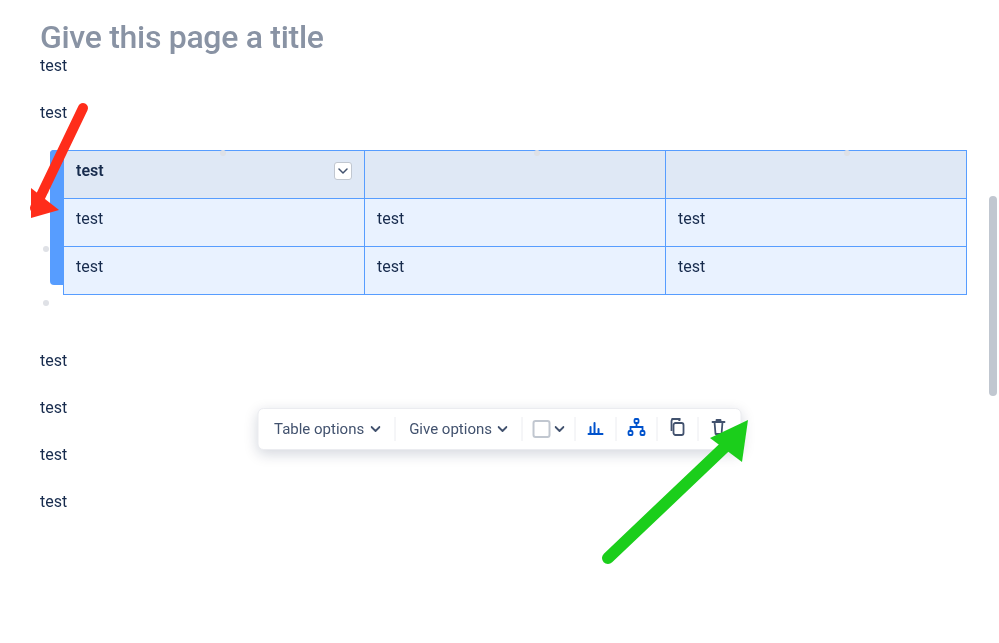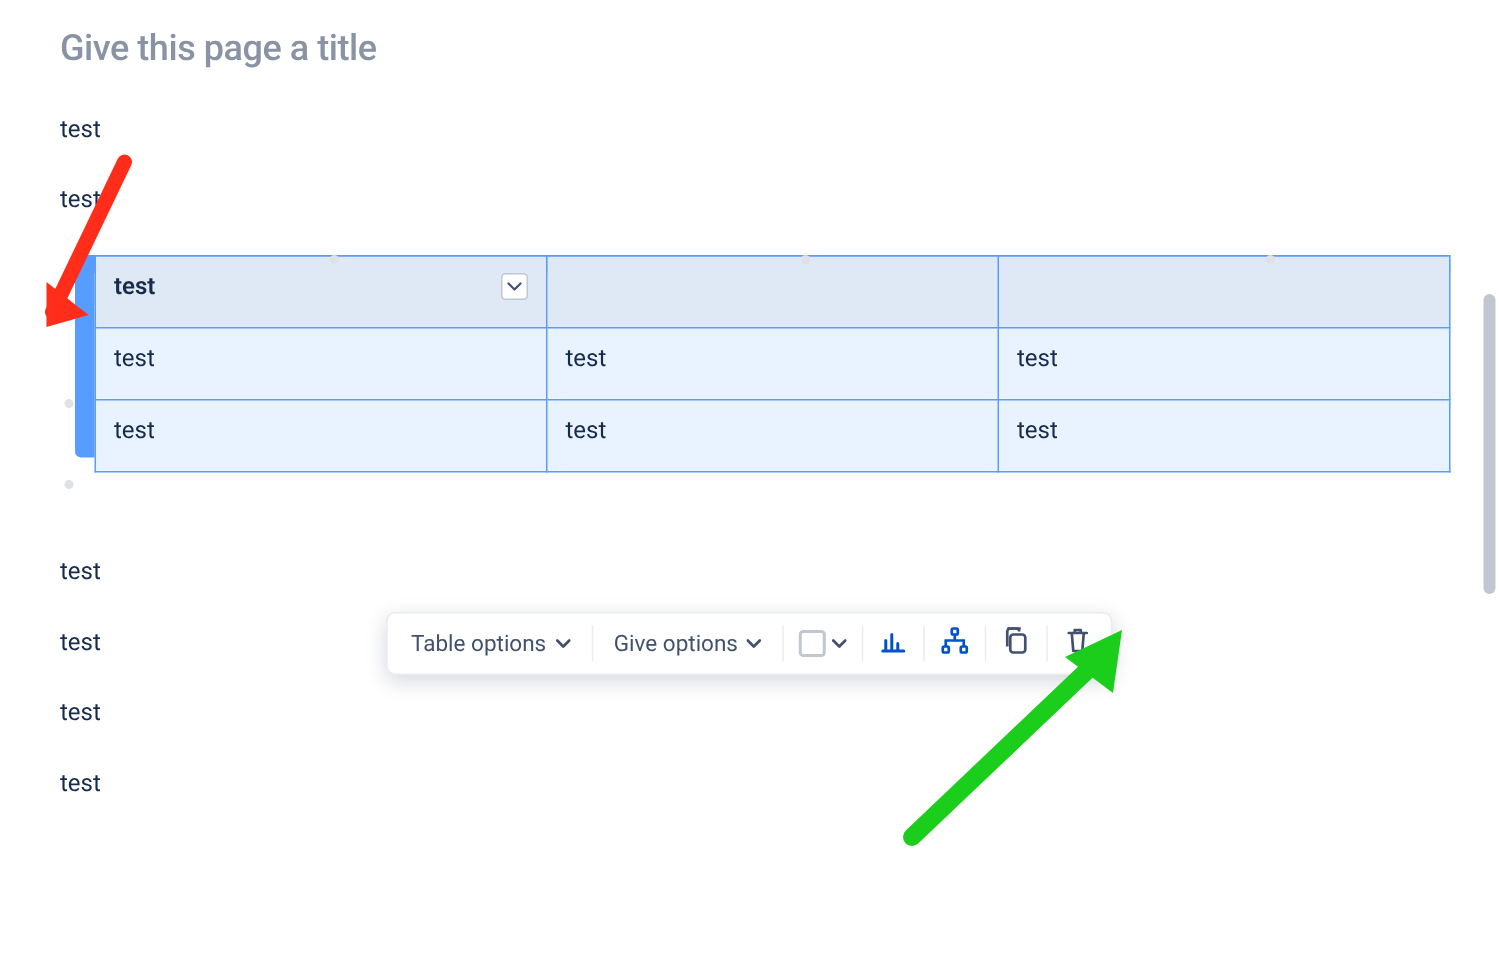--- a/index.html
+++ b/index.html
@@ -9,24 +9,23 @@
   color: #172B4D;
   width: 999px;
   height: 643px;
   position: relative;
   overflow: hidden;
 }
 .page {
   padding: 18px 32px 0 40px;
 }
 .title {
-  font-size: 24px;
+  font-size: 32px;
   font-weight: 500;
   color: #8993A4;
-  margin-bottom: 30px;
   letter-spacing: -0.3px;
 }
 .line {
   font-size: 16px;
   color: #172B4D;
   margin: 0 0 28px 0;
 }
 .table-wrap {
   position: relative;
   margin: 0 0 30px 0;

